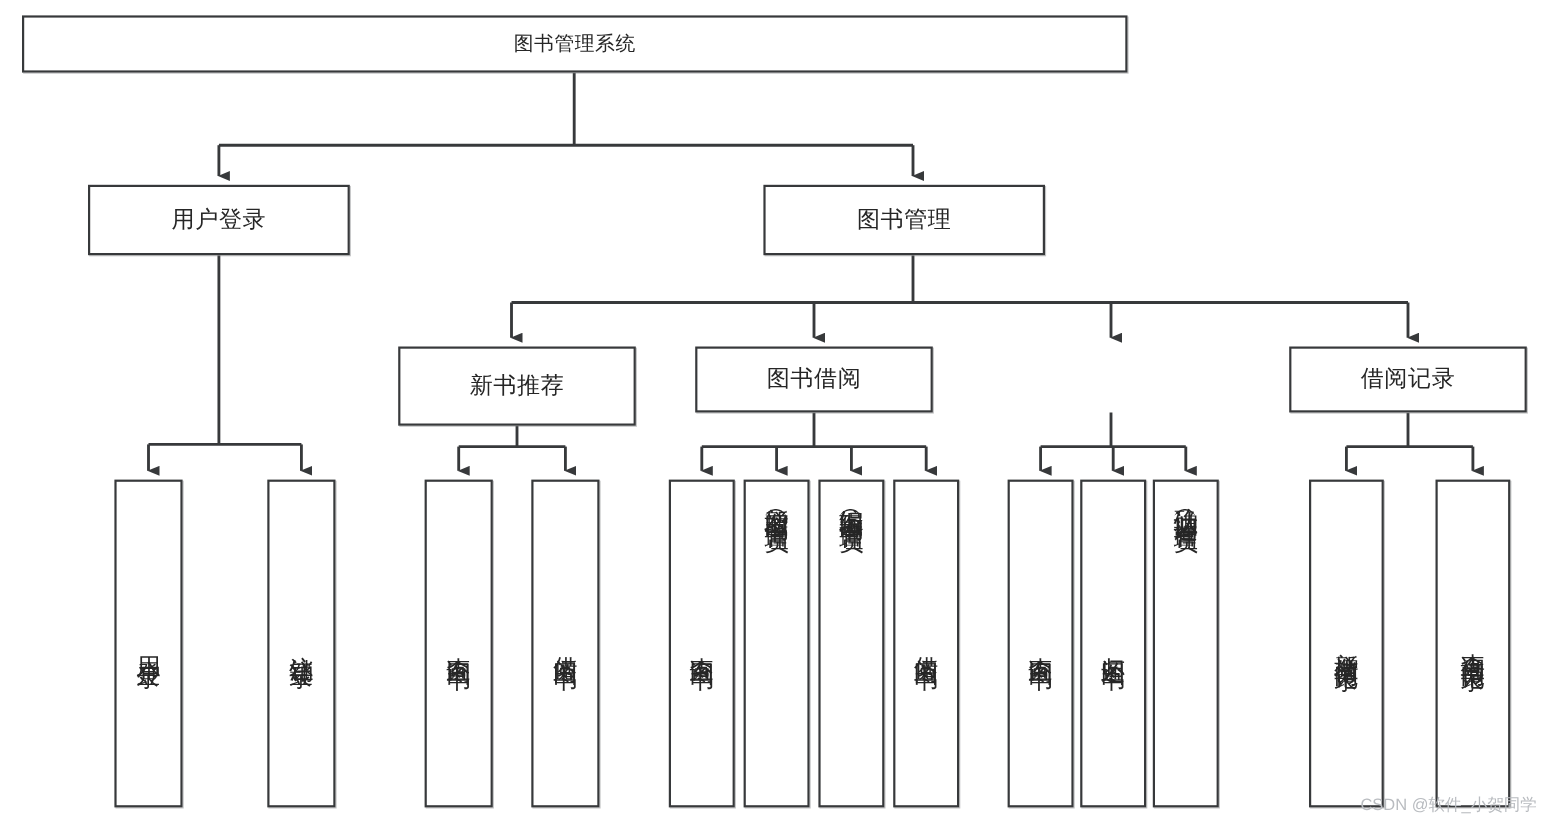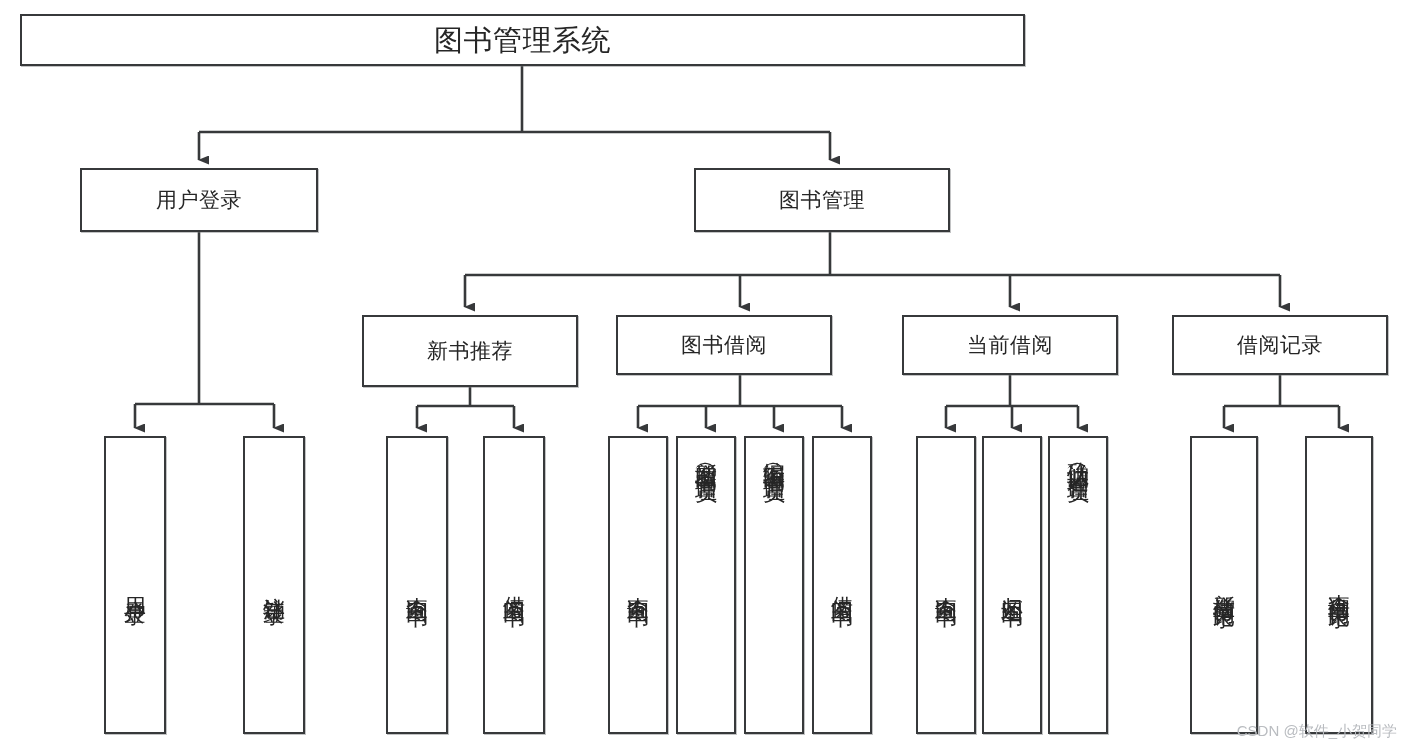--- a/index.html
+++ b/index.html
@@ -41,21 +41,21 @@
     display: block;
     text-align: center;
     line-height: 1.18;
     letter-spacing: 0.5px;
   }
   
   .node.horiz .label {
     writing-mode: horizontal-tb;
     font-size: 21px;
   }
-  .node.root .label { font-size: 29px; }
+  .node.root .label { font-size: 18px; }
   
   .node.vert {
     padding: 6px 0;
     align-items: flex-start;
   }
   .node.vert .label {
     writing-mode: vertical-rl;
     text-orientation: upright;
     font-size: 22px;
     letter-spacing: 3px;
@@ -138,25 +138,22 @@
   <div class="node horiz" style="left:80px; top:168px; width:238px; height:64px;">
     <span class="label">用户登录</span>
   </div>
   <div class="node horiz" style="left:694px; top:168px; width:256px; height:64px;">
     <span class="label">图书管理</span>
   </div>
 
   <div class="node horiz" style="left:362px; top:315px; width:216px; height:72px;">
     <span class="label">新书推荐</span>
   </div>
-  <div class="node horiz" style="left:616px; top:315px; width:216px; height:60px;">
+  <div class="node horiz" style="left:632px; top:315px; width:216px; height:60px;">
     <span class="label">图书借阅</span>
-  </div>
-  <div class="node horiz" style="left:902px; top:315px; width:216px; height:60px;">
-    <span class="label">当前借阅</span>
   </div>
   <div class="node horiz" style="left:1172px; top:315px; width:216px; height:60px;">
     <span class="label">借阅记录</span>
   </div>
 
   <div class="node vert center" style="left:104px; top:436px; width:62px; height:298px;">
     <span class="label">用户登录</span>
   </div>
   <div class="node vert center" style="left:243px; top:436px; width:62px; height:298px;">
     <span class="label">注销登录</span>

